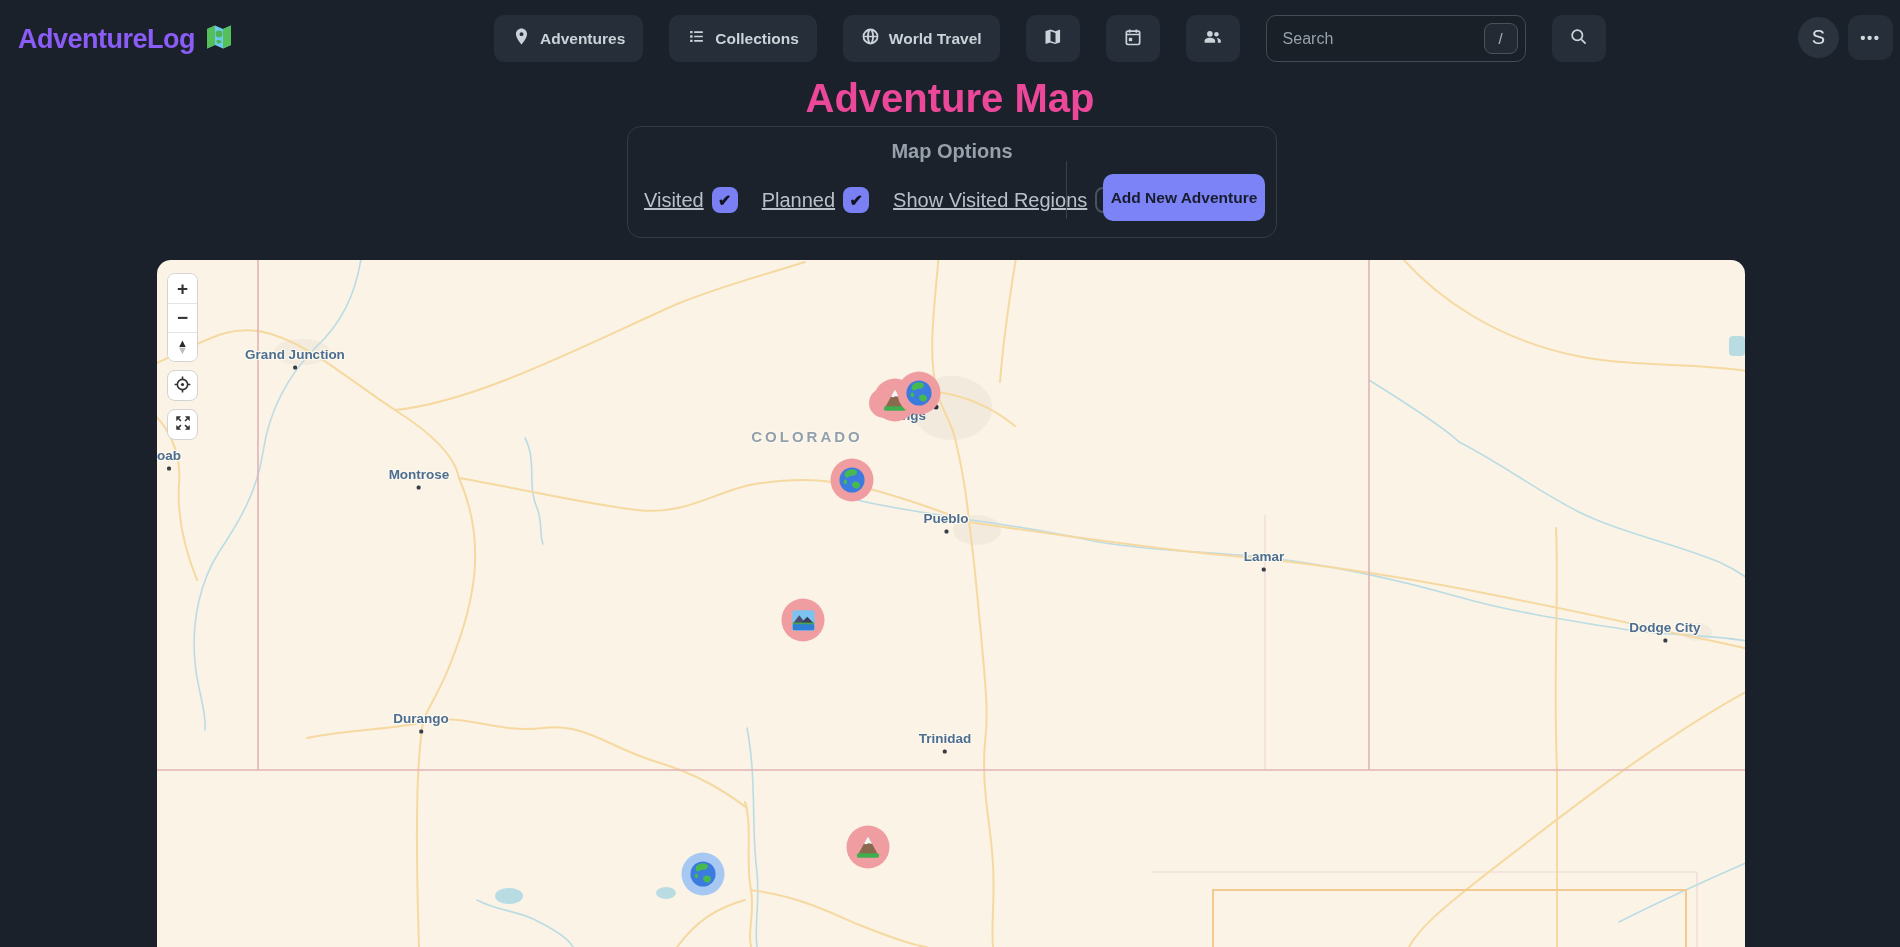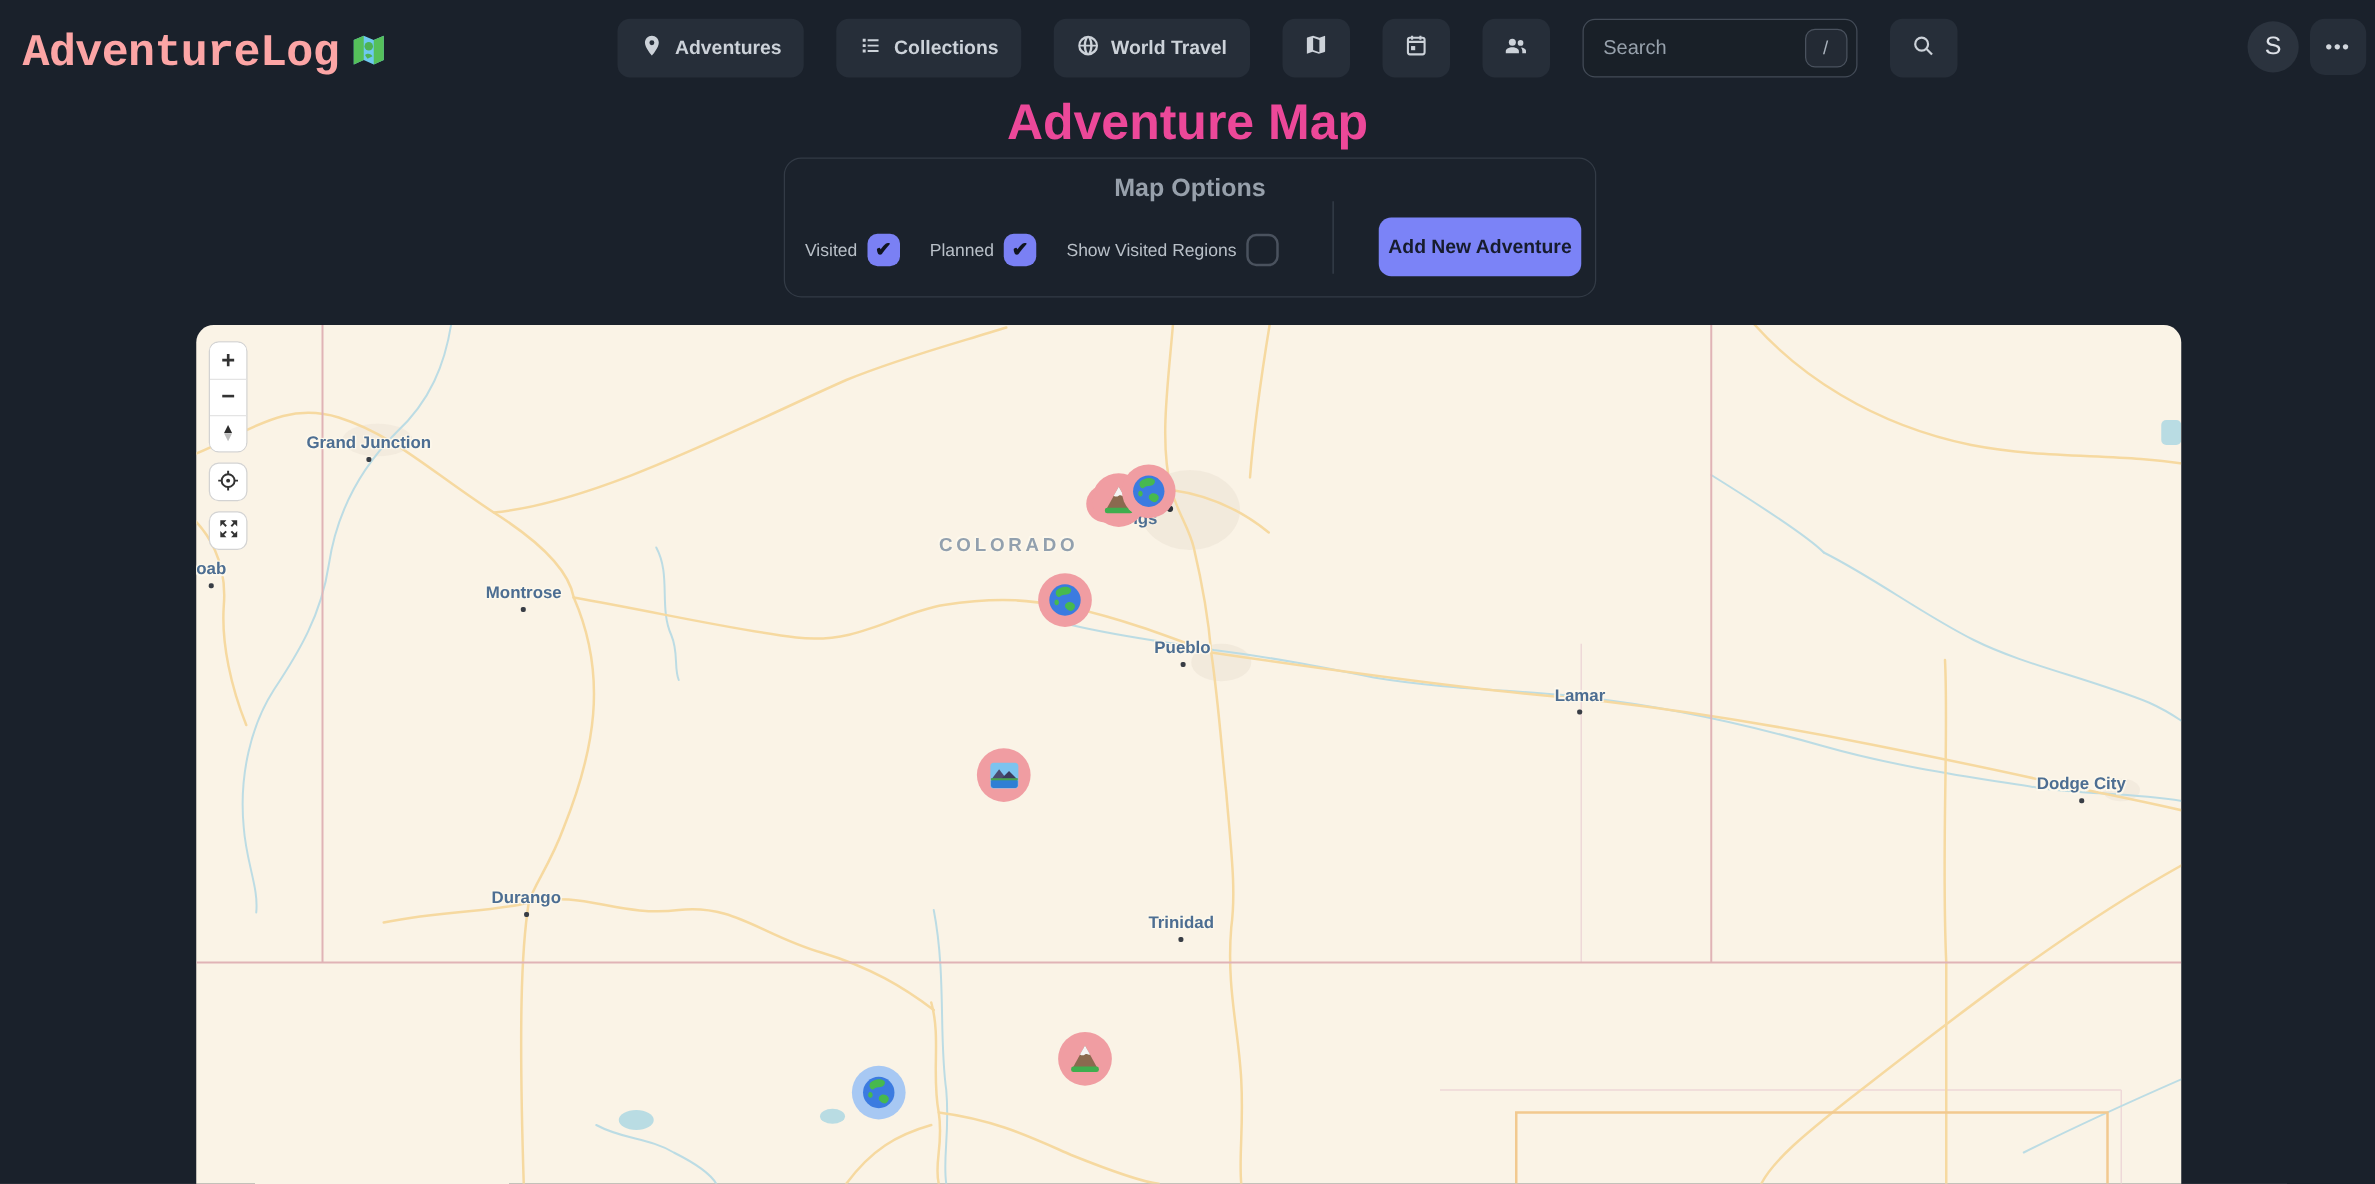--- a/index.html
+++ b/index.html
@@ -2,49 +2,49 @@
 <html><head>
 <meta charset="utf-8">
 <style>
   * { box-sizing: border-box; margin: 0; padding: 0; }
   html,body { width:1900px; height:947px; overflow:hidden; background:#1a212b;
     font-family:"Liberation Sans", sans-serif; }
 
   
   .navbar { position:absolute; left:0; top:0; width:1900px; height:76px; }
   .logo { position:absolute; left:18px; top:22px; display:flex; align-items:center; gap:9px; cursor:pointer; }
-  .logo-text { font-size:36px; font-weight:800; color:#fca5a5; letter-spacing:-0.5px;font-family:Liberation Mono, monospace; }
+  .logo-text { font-size:27px; font-weight:800; color:#8b5cf6; letter-spacing:-0.5px; }
   .nav-center { position:absolute; left:494px; top:15px; display:flex; gap:26px; align-items:center; }
   .nav-btn { height:47px; background:#262e39; border:none; border-radius:10px; color:#ccd2d9;
     font-family:inherit; font-size:15.5px; font-weight:600; display:flex; align-items:center;
     gap:9px; padding:0 18px; cursor:pointer; }
   .nav-btn.icon-only { width:54px; justify-content:center; padding:0; }
   .nav-btn svg { flex:0 0 auto; }
-  .search-wrap { position:relative; width:220px; height:47px; }
+  .search-wrap { position:relative; width:260px; height:47px; }
   .search-input { width:100%; height:100%; background:#192028; border:1px solid #434b57;
     border-radius:10px; color:#cfd5dc; font-family:inherit; font-size:16px; padding:0 52px 0 16px; outline:none; }
   .search-input::placeholder { color:#97a1ac; }
   .search-kbd { position:absolute; right:8px; top:8px; height:31px; min-width:34px; border:1px solid #4a525e;
     border-radius:8px; background:#232a34; color:#aab3bd; font-size:15px; display:flex;
     align-items:center; justify-content:center; padding:0 10px; }
   .nav-right { position:absolute; right:7px; top:15px; display:flex; gap:9px; align-items:center; }
   .avatar { width:41px; height:41px; border-radius:50%; background:#2b333e; color:#dde1e7;
     font-size:20px; font-weight:500; display:flex; align-items:center; justify-content:center; cursor:pointer; }
   .menu-btn { width:45px; height:45px; border-radius:12px; background:#262e39; border:none; color:#d2d7dd;
     font-size:15px; letter-spacing:1.5px; font-weight:700; cursor:pointer; }
 
   
   .page-title { position:absolute; left:0; top:76px; width:1900px; text-align:center;
     font-size:40px; font-weight:800; color:#ec4899; }
   .options-card { position:absolute; left:627px; top:126px; width:650px; height:112px;
     background:#1b222c; border:1px solid #333b46; border-radius:14px; }
   .options-title { text-align:center; margin-top:13px; font-size:20px; font-weight:700; color:#97a0ab; }
   .options-row { position:absolute; left:16px; top:60px; display:flex; align-items:center; gap:8px; }
   .toggle-group { display:flex; align-items:center; gap:8px; margin-right:16px; }
-  .toggle-label { font-size:14px; color:#b9c0c8; }
+  .toggle-label { font-size:20px; color:#b9c0c8;text-decoration:underline; }
   .checkbox { width:26px; height:26px; border-radius:8px; cursor:pointer; display:flex;
     align-items:center; justify-content:center; }
   .checkbox.checked { background:#7a80f4; color:#10141f; font-size:16px; font-weight:700; }
   .checkbox.unchecked { background:transparent; border:2px solid #4a525e; }
   .options-divider { position:absolute; left:438px; top:34px; width:1px; height:58px; background:#39414c; }
   .add-btn { position:absolute; right:11px; top:47px; width:162px; height:47px; background:#7b83f7;
     color:#171c2e; border:none; border-radius:10px; font-family:inherit; font-size:15.5px;
     font-weight:700; cursor:pointer; }
 
   

